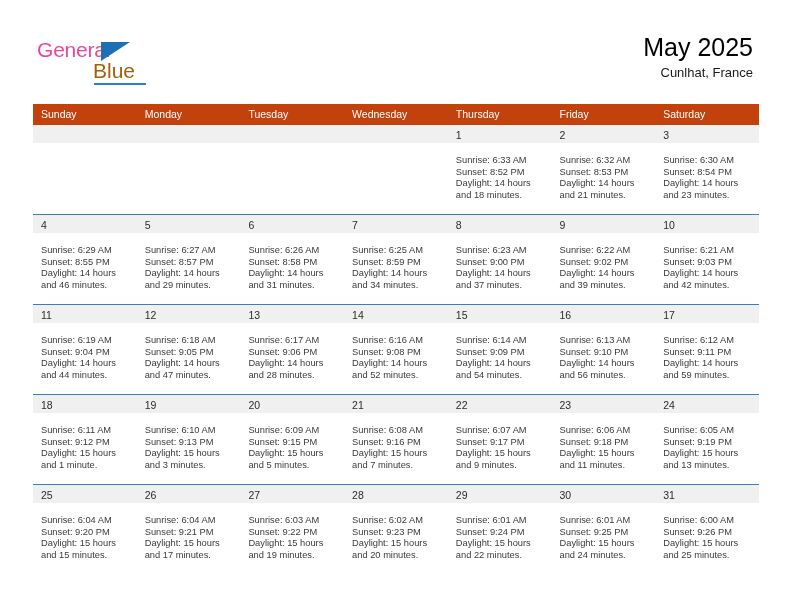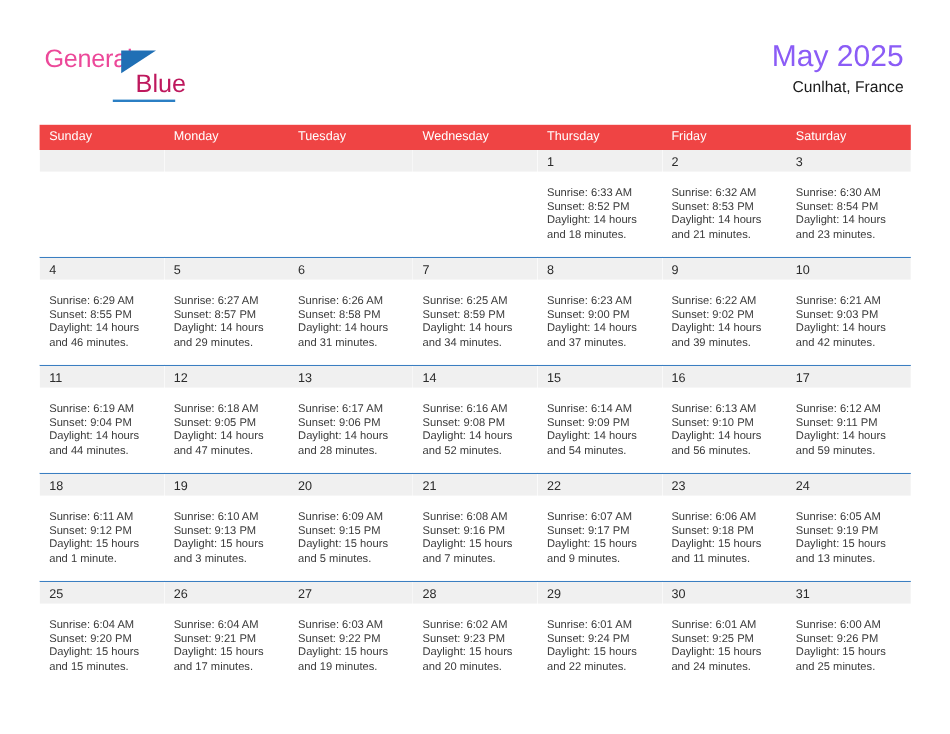--- a/index.html
+++ b/index.html
@@ -22,39 +22,38 @@
     font-family:"Liberation Sans", sans-serif;
   }
   .logo-triangle {
     position:absolute; left:64px; top:4px;
     width:0; height:0;
     border-left:29px solid #1f6fb5;
     border-bottom:19px solid transparent;
   }
   .logo-blue {
     position:absolute; left:56px; top:21px;
-    font-size:21px; color:#be185d;
+    font-size:21px; color:#a16207;
     font-family:"Liberation Sans", sans-serif;
-    margin-left:20px;
   }
   .logo-underline {
     position:absolute; left:57px; top:45px; width:52px; height:2px;
     background:#2b7fc4;
   }
 
   .title-block { position:absolute; right:39px; top:32px; text-align:right; }
-  .cal-title { font-size:25px; color:#8b5cf6; font-weight:normal; line-height:31px; }
+  .cal-title { font-size:25px; color:#000000; font-weight:normal; line-height:31px; }
   .cal-subtitle { font-size:13px; color:#1a1a1a; line-height:20px; }
 
   
   .calendar {
     position:absolute; left:33px; top:104px;
     width:726px;
   }
-  .dow-row { display:flex; width:726px; height:21px; background:#ef4444; }
+  .dow-row { display:flex; width:726px; height:21px; background:#c2410c; }
   .dow {
     flex:0 0 103.714px; width:103.714px; height:21px;
     color:#ffffff; font-size:10.5px; line-height:21px;
     padding-left:8px;
     white-space:nowrap; overflow:hidden;
   }
 
   .week { display:flex; width:726px; border-top:1px solid #3a7ec1; }
   .week.first { border-top:none; }
   .cell {

